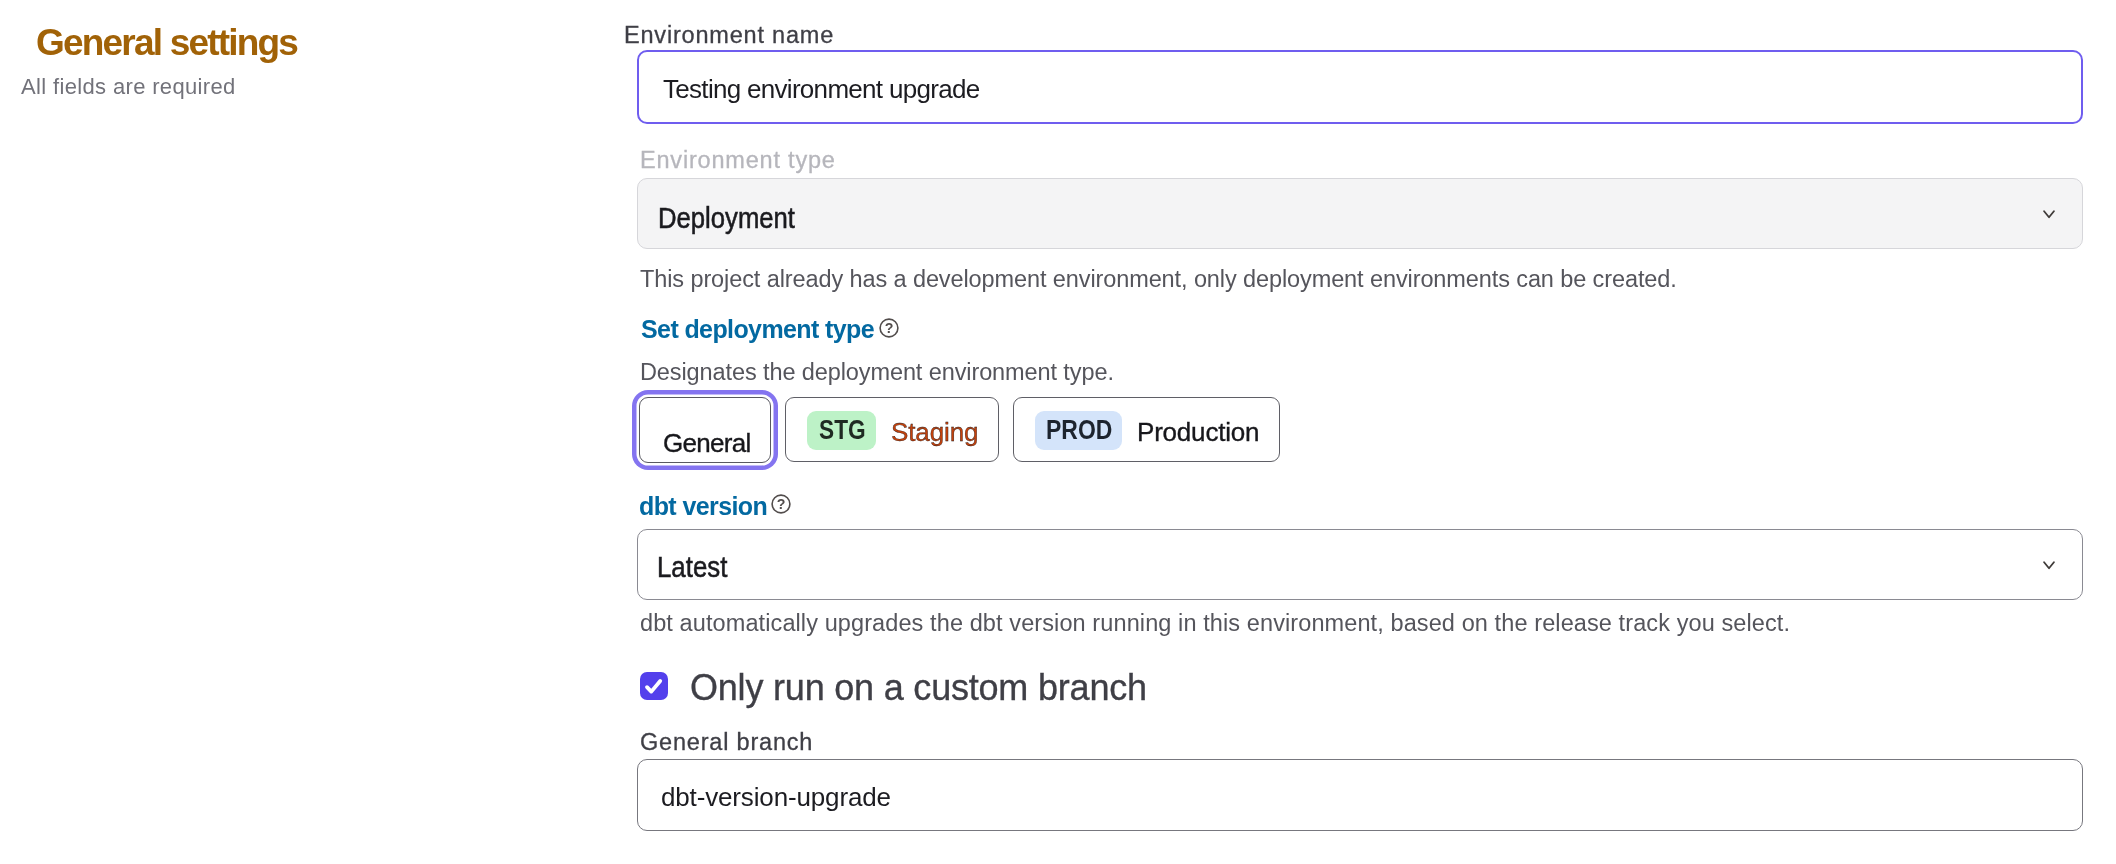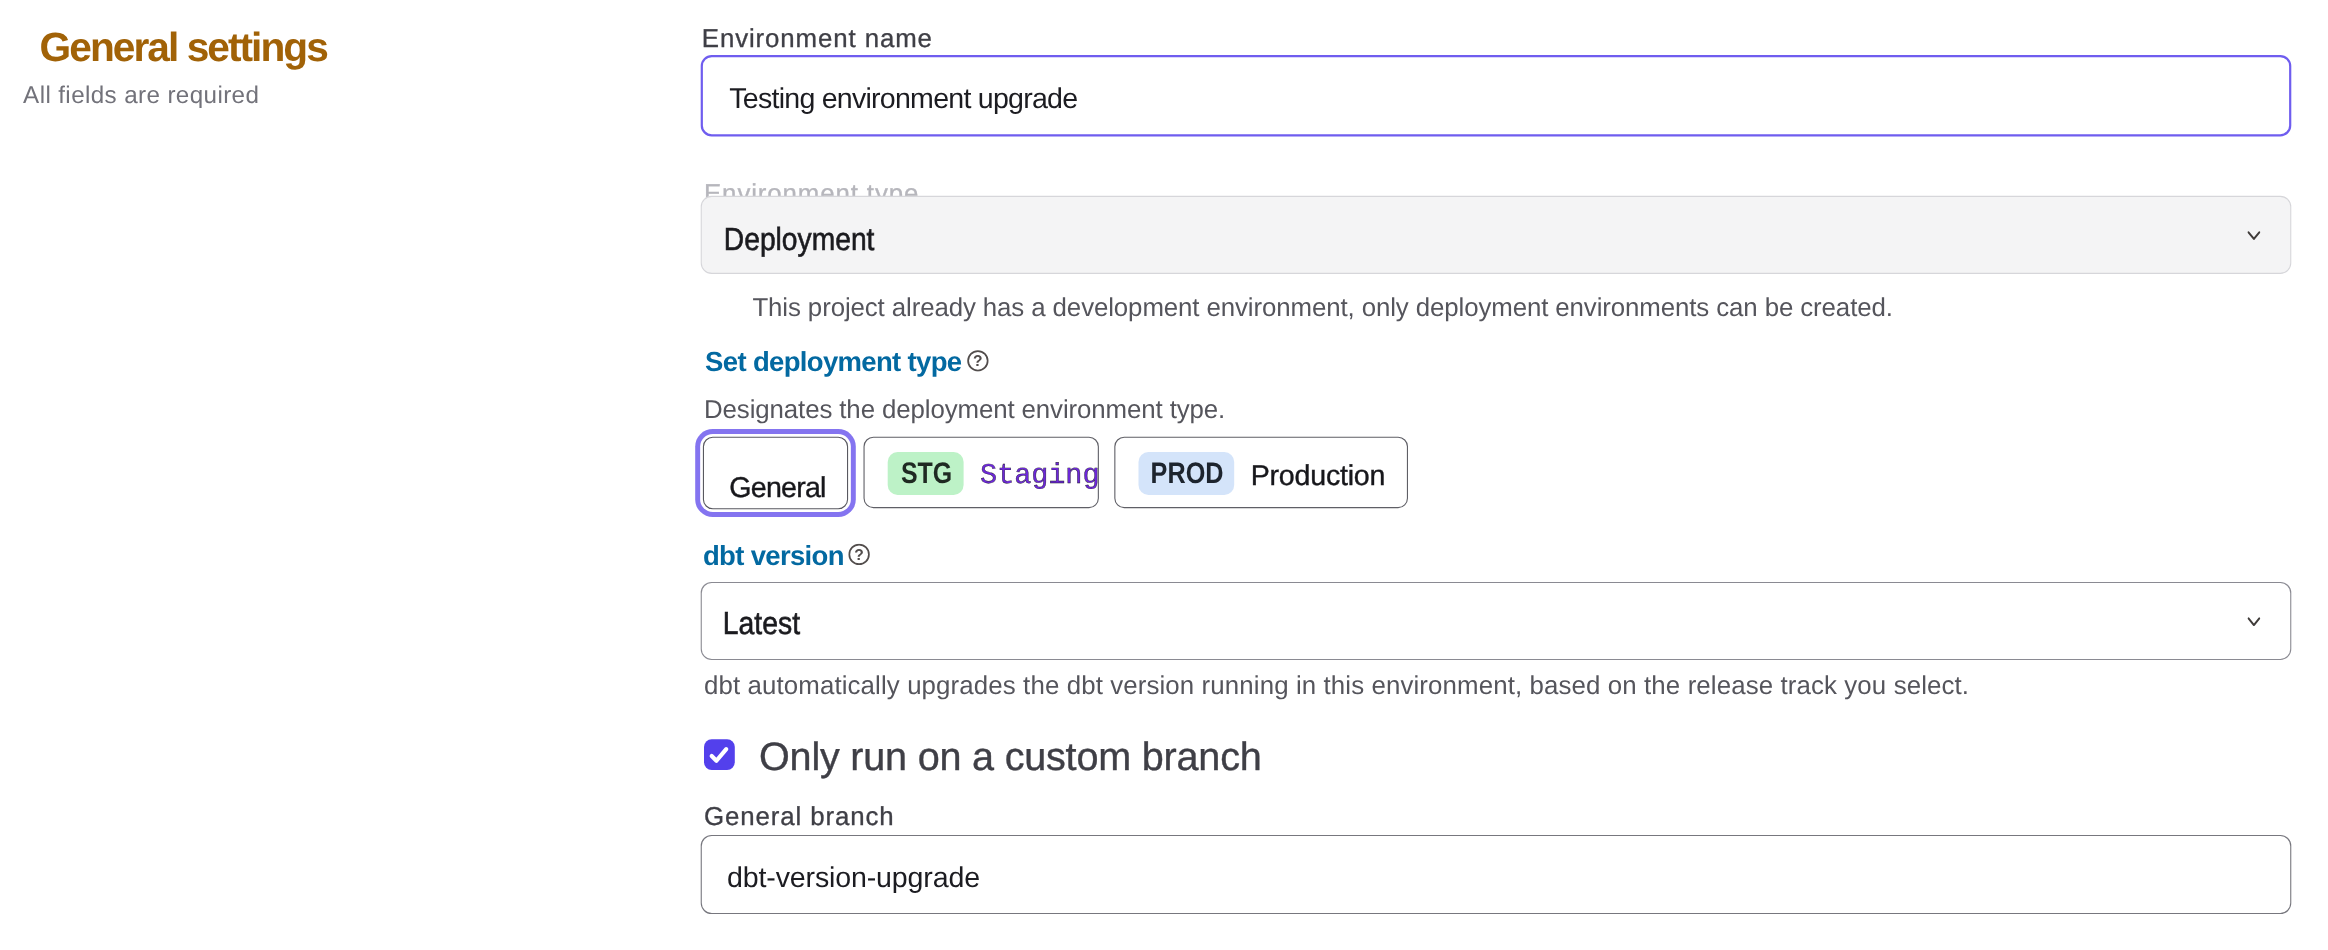--- a/index.html
+++ b/index.html
@@ -2,60 +2,60 @@
 <html><head>
 <meta charset="utf-8">
 <style>
   * { margin:0; padding:0; box-sizing:border-box; }
   html,body { width:2116px; height:864px; background:#ffffff; overflow:hidden; }
   body { font-family:"Liberation Sans", sans-serif; position:relative; }
   .abs { position:absolute; white-space:nowrap; }
   .h1 { font-size:37px; font-weight:700; color:#a16207; letter-spacing:-1.8px;margin-left:15px; }
   .sub { font-size:22px; color:#72727a; letter-spacing:0.35px; }
   .label { font-size:23.5px; color:#3f3f46; letter-spacing:0.8px; -webkit-text-stroke:0.3px #3f3f46; }
-  .label-dis { font-size:23.5px; color:#b6b6bc; letter-spacing:0.8px;margin-top:16px; -webkit-text-stroke:0.3px #b6b6bc; }
+  .label-dis { font-size:23.5px; color:#b6b6bc; letter-spacing:0.8px; -webkit-text-stroke:0.3px #b6b6bc; }
   .blabel { font-size:25px; font-weight:700; color:#0369a1; letter-spacing:-0.6px; }
   .helper { font-size:23.5px; color:#55555c; }
   .inputtext { font-size:26px; color:#1c1c21; letter-spacing:-0.7px; }
   .selecttext { font-size:29px; font-weight:400; color:#1b1b1f; -webkit-text-stroke:0.55px #1b1b1f; }
   .box { position:absolute; left:637px; width:1446px; border-radius:10px; }
   .qicon { position:absolute; width:20px; height:20px; }
 </style>
 </head>
 <body>
 
   <div class="abs h1" style="left:21px; top:24px; line-height:38px;">General settings</div>
   <div class="abs sub" style="left:21px; top:73px; line-height:28px;">All fields are required</div>
 
-  <div class="abs label" style="left:638px; top:21px; line-height:28px;">Environment name</div>
+  <div class="abs label" style="left:624px; top:21px; line-height:28px;">Environment name</div>
   <div class="box" style="top:50px; height:74px; border:2px solid #6f5def; background:#fff;"></div>
   <div class="abs inputtext" style="left:663px; top:75px; line-height:28px;text-align:center;">Testing environment upgrade</div>
 
   <div class="abs label-dis" style="left:640px; top:146px; line-height:28px;">Environment type</div>
   <div class="box" style="top:178px; height:71px; border:1.5px solid #d6d6da; background:#f4f4f5;"></div>
   <div class="abs selecttext" style="left:658px; top:202.5px; line-height:30px; transform:scaleX(0.885); transform-origin:0 0;">Deployment</div>
   <svg class="abs" style="left:2043px; top:210px;" width="12" height="9" viewBox="0 0 12 9">
     <path d="M1.1 1.2 L6 7.2 L10.9 1.2" fill="none" stroke="#3f3b39" stroke-width="1.8" stroke-linecap="round" stroke-linejoin="round"></path>
   </svg>
-  <div class="abs helper" style="left:640px; top:265px; line-height:28px; letter-spacing:-0.1px;margin-left:44px;">This project already has a development environment, only deployment environments can be created.</div>
+  <div class="abs helper" style="left:640px; top:265px; line-height:28px; letter-spacing:-0.1px;">This project already has a development environment, only deployment environments can be created.</div>
 
   <div class="abs blabel" style="left:641px; top:313.5px; line-height:30px;">Set deployment type</div>
   <svg class="qicon" style="left:879px; top:317.5px;" viewBox="0 0 20 20">
     <circle cx="10" cy="10" r="8.9" fill="none" stroke="#524d4c" stroke-width="1.6"></circle>
     <text x="10" y="14.9" font-family="Liberation Sans" font-size="14.2" font-weight="700" fill="#524d4c" text-anchor="middle">?</text>
   </svg>
   <div class="abs helper" style="left:640px; top:358px; line-height:28px; letter-spacing:-0.1px;">Designates the deployment environment type.</div>
 
   <div class="abs" style="left:639px; top:397px; width:132px; height:66px; background:#fff; border:1.5px solid #595960; border-radius:9px; box-shadow:0 0 0 2.5px #ffffff, 0 0 0 7px #8474f0;"></div>
   <div class="abs inputtext" style="left:663px; top:416.5px; line-height:28px; color:#17171b;margin-top:12px; -webkit-text-stroke:0.35px #17171b;">General</div>
 
   <div class="abs" style="left:785px; top:397px; width:214px; height:65px; background:#fff; border:1.5px solid #5f5f66; border-radius:9px;"></div>
   <div class="abs" style="left:807px; top:411px; width:69px; height:39px; background:#bdf2c7; border-radius:9px;"></div>
   <div class="abs" style="left:818.5px; top:416px; font-size:27px; font-weight:700; color:#1f2a22; line-height:28px; transform:scaleX(0.84); transform-origin:0 0;">STG</div>
-  <div class="abs inputtext" style="left:891px; top:416.5px; color:#6d28d9; letter-spacing:-0.1px;font-family:Liberation Mono, monospace; -webkit-text-stroke:0.35px #17171b;">Staging</div>
+  <div class="abs inputtext" style="left:891px; top:416.5px; color:#c2410c; letter-spacing:-0.1px; -webkit-text-stroke:0.35px #17171b;">Staging</div>
 
   <div class="abs" style="left:1013px; top:397px; width:267px; height:65px; background:#fff; border:1.5px solid #5f5f66; border-radius:9px;"></div>
   <div class="abs" style="left:1035px; top:411px; width:87px; height:39px; background:#d4e4fa; border-radius:9px;"></div>
   <div class="abs" style="left:1046px; top:416px; font-size:27px; font-weight:700; color:#1d242e; line-height:28px; transform:scaleX(0.85); transform-origin:0 0;">PROD</div>
   <div class="abs inputtext" style="left:1137px; top:416.5px; color:#17171b; letter-spacing:-0.2px; -webkit-text-stroke:0.35px #17171b;">Production</div>
 
   <div class="abs blabel" style="left:639px; top:490.5px; line-height:30px; letter-spacing:-0.6px;">dbt version</div>
   <svg class="qicon" style="left:770.5px; top:493.5px;" viewBox="0 0 20 20">
     <circle cx="10" cy="10" r="8.9" fill="none" stroke="#524d4c" stroke-width="1.6"></circle>
     <text x="10" y="14.9" font-family="Liberation Sans" font-size="14.2" font-weight="700" fill="#524d4c" text-anchor="middle">?</text>

